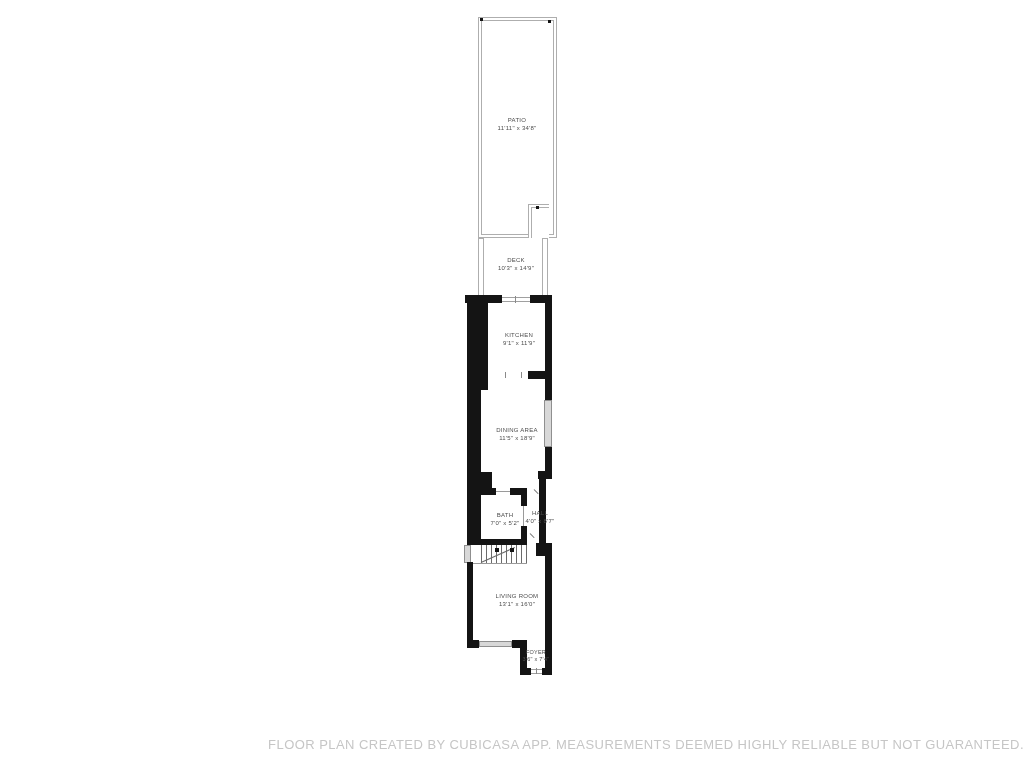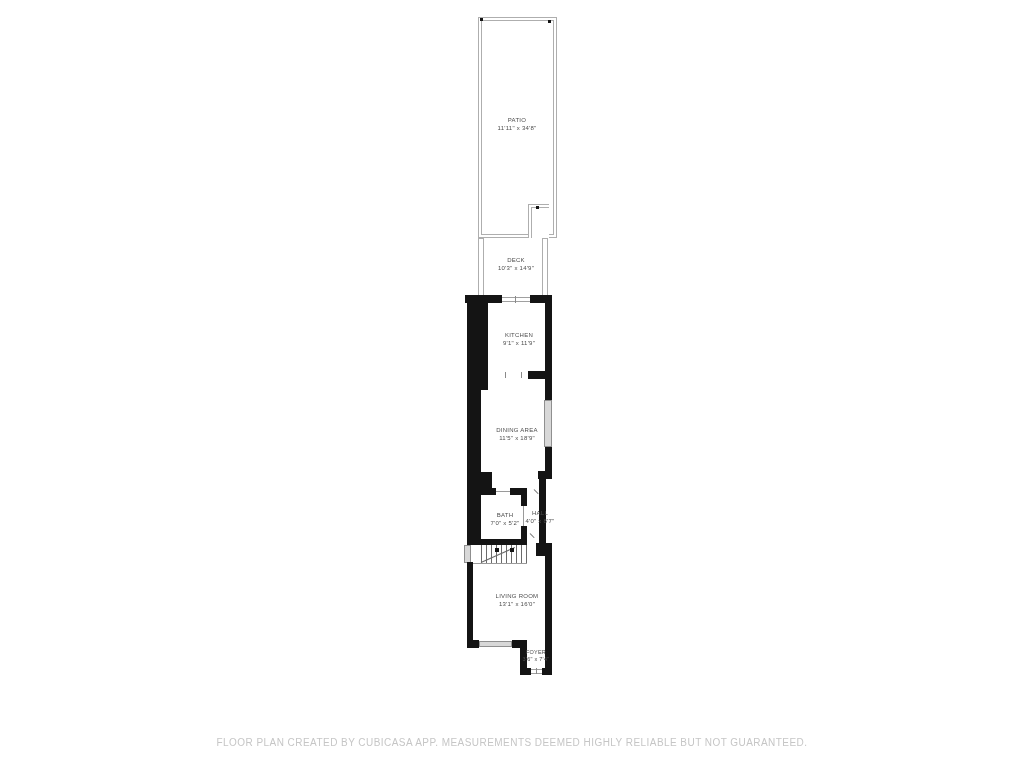--- a/index.html
+++ b/index.html
@@ -10,22 +10,22 @@
   .thin{position:absolute;border:1px solid var(--outline,#aeaeae);box-sizing:border-box;background:transparent;}
   .dline{position:absolute;border-top:1px solid #a0a0a0;border-bottom:1px solid #a0a0a0;box-sizing:border-box;}
   .tick{position:absolute;background:#8a8a8a;}
   .blk{position:absolute;background:#141414;}
   .hline{position:absolute;background:#9a9a9a;}
   .diag{position:absolute;height:1px;background:#6b6b6b;transform-origin:left center;}
   .stairs{position:absolute;left:481px;top:545px;width:46px;height:18px;
           background:repeating-linear-gradient(90deg,#6b6b6b 0 1px,#ffffff 1px 5px);}
   .lbl{position:absolute;font-size:6px;line-height:8px;letter-spacing:.25px;
        color:var(--label,#4d4d4d);text-align:center;white-space:nowrap;}
-  .disclaimer{position:absolute;left:0;top:737px;width:1024px;text-align:center;
-       font-size:10px;letter-spacing:.45px;color:var(--disclaimer,#c6c6c6);}
+  .disclaimer{position:absolute;left:0;top:737px;width:1024px;text-align:right;
+       font-size:13px;letter-spacing:.45px;color:var(--disclaimer,#c6c6c6);}
 </style>
 </head>
 <body>
 
 <div class="page">
 
   <div class="thin" style="left:478px;top:17px;width:79px;height:221px;"></div>
   <div class="thin" style="left:481px;top:20px;width:73px;height:215px;"></div>
 
   <div style="position:absolute;left:528px;top:204px;width:21px;height:34px;background:#ffffff;border-left:1px solid #aeaeae;border-top:1px solid #aeaeae;box-sizing:border-box;"></div>

